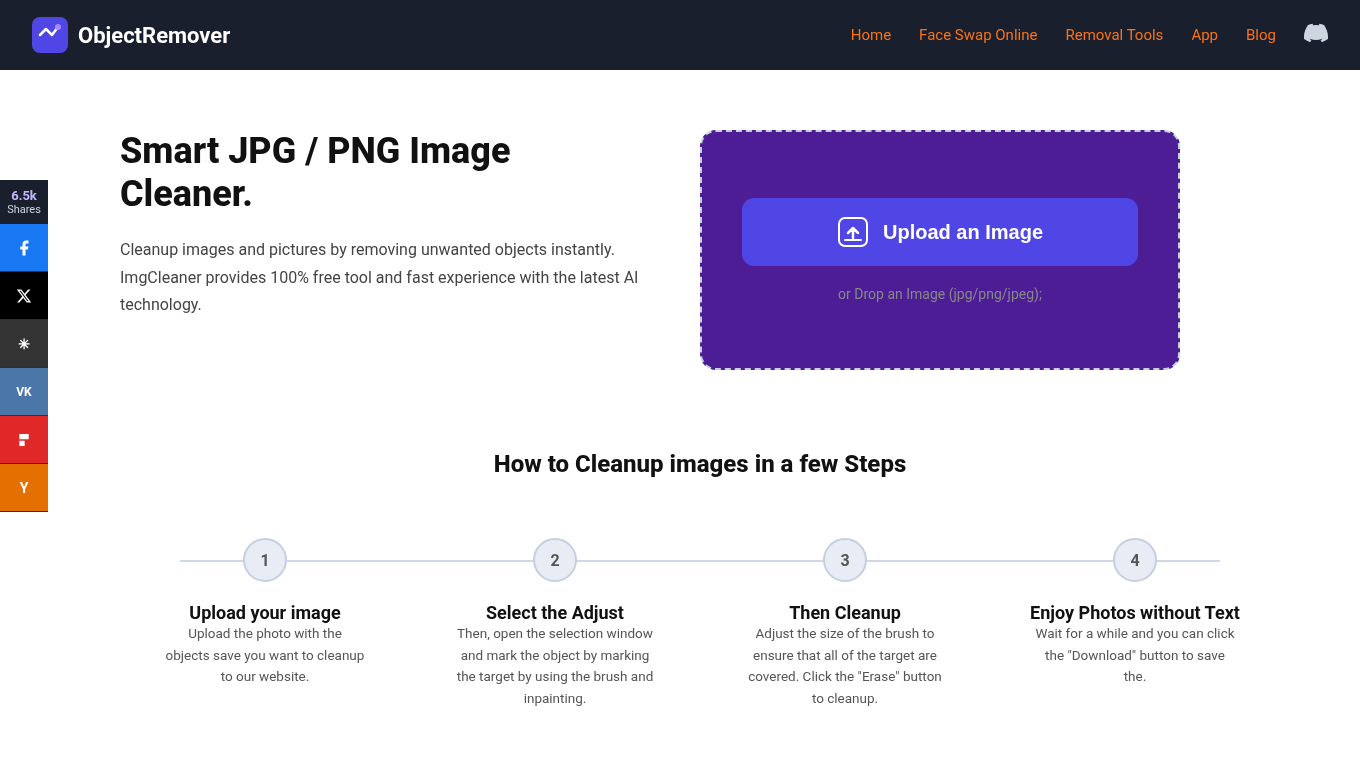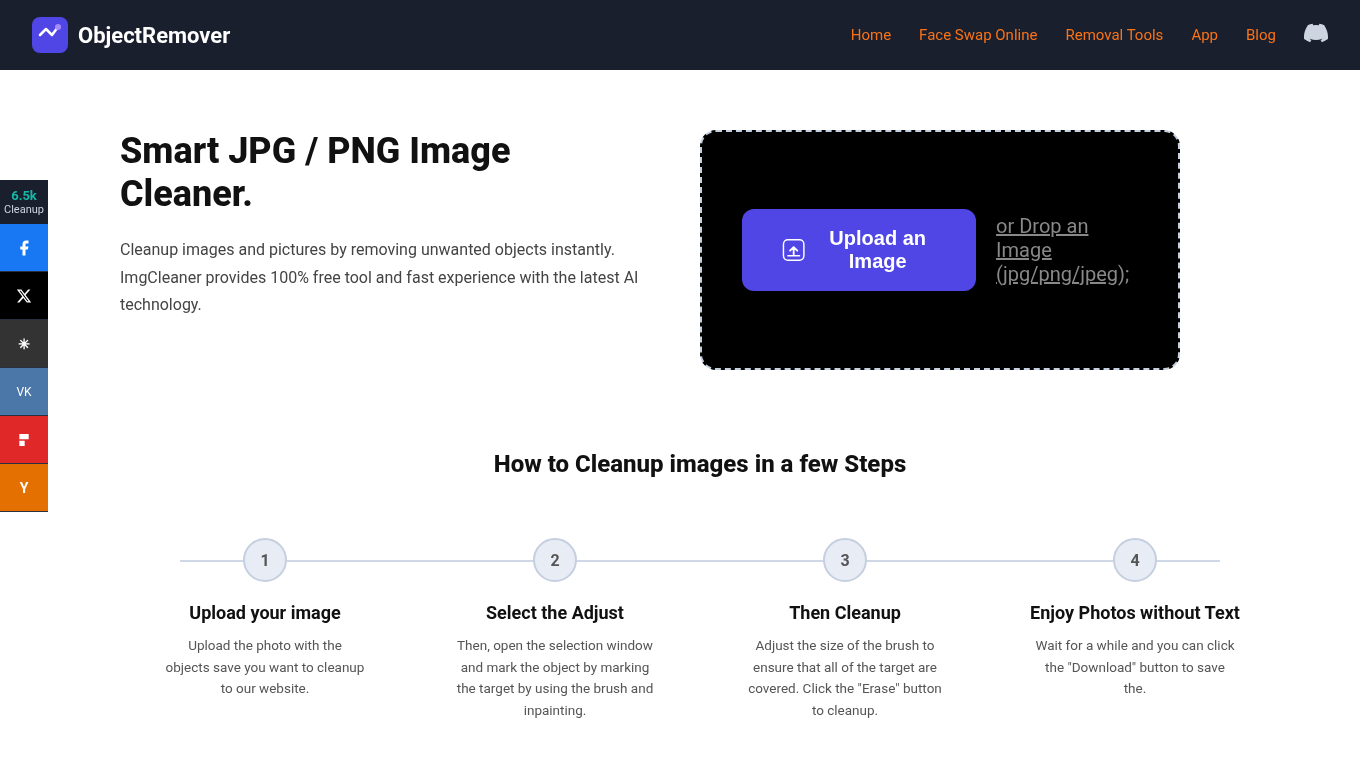--- a/index.html
+++ b/index.html
@@ -27,45 +27,45 @@
     .social-item {
       display: flex; align-items: center; justify-content: center;
       width: 48px; height: 48px; cursor: pointer;
       border-bottom: 1px solid #2a3040;
     }
     .social-count {
       display: flex; flex-direction: column; align-items: center; justify-content: center;
       width: 48px; padding: 8px 0; color: #cdd5e0; font-size: 11px;
       background: #1a1f2e;
     }
-    .social-count .num { font-weight: 700; font-size: 13px; color: #14b8a6; }
+    .social-count .num { font-weight: 700; font-size: 13px; color: #c4b5fd; }
 
     
     .main { padding: 60px 80px 60px 120px; max-width: 1360px; margin: 0 auto; }
 
     .hero { display: flex; gap: 60px; align-items: flex-start; }
     .hero-text { flex: 1; max-width: 520px; }
     .hero-title { font-size: 36px; font-weight: 800; color: #111; line-height: 1.2; margin-bottom: 20px; }
     .hero-desc { font-size: 16px; color: #444; line-height: 1.7; }
 
     .hero-upload { flex: 1; max-width: 480px; }
     .upload-box {
       border: 2px dashed #c5d0e0; border-radius: 16px;
-      background: #000000; padding: 60px 40px;
-      display: flex; align-items: center; gap: 20px;
+      background: #4c1d95; padding: 60px 40px;
+      display: flex; flex-direction: column; align-items: center; gap: 20px;
       min-height: 240px; justify-content: center;
     }
     .upload-btn {
       background: #4f46e5; color: #fff;
       border: none; border-radius: 12px;
       padding: 18px 40px; font-size: 20px; font-weight: 700;
       cursor: pointer; display: flex; align-items: center; gap: 14px;
       width: 100%; justify-content: center;
     }
-    .upload-hint { color: #888; font-size: 20px; text-decoration: underline; }
+    .upload-hint { color: #888; font-size: 14px; }
 
     
     .steps-section { margin-top: 80px; }
     .steps-title { text-align: center; font-size: 24px; font-weight: 800; color: #111; margin-bottom: 60px; }
 
     .steps-timeline {
       display: flex; align-items: flex-start; justify-content: space-between;
       gap: 0; position: relative;
     }
     .steps-line {
@@ -75,21 +75,21 @@
     .step {
       flex: 1; display: flex; flex-direction: column; align-items: center;
       text-align: center; position: relative; z-index: 1;
     }
     .step-circle {
       width: 44px; height: 44px; border-radius: 50%;
       background: #e8ecf4; color: #555; font-size: 16px; font-weight: 700;
       display: flex; align-items: center; justify-content: center;
       border: 2px solid #c5cfe0; margin-bottom: 20px;
     }
-    .step-title { font-size: 18px; font-weight: 700; color: #111; margin-bottom: 12px; }
+    .step-title { font-size: 18px; font-weight: 700; color: #111; }
     .step-desc { font-size: 13.5px; color: #555; line-height: 1.6; max-width: 200px; }
   </style>
 </head>
 <body>
 
 <nav>
   <a class="nav-logo" href="#">
     <svg class="nav-logo-icon" viewBox="0 0 36 36" fill="none">
       <rect width="36" height="36" rx="8" fill="#4f46e5"></rect>
       <path d="M8 18 L14 12 L20 18 L26 10" stroke="#fff" stroke-width="2.5" stroke-linecap="round" stroke-linejoin="round" fill="none"></path>
@@ -107,37 +107,37 @@
       <svg width="24" height="24" viewBox="0 0 24 24" fill="#cdd5e0">
           <path d="M20.317 4.37a19.791 19.791 0 0 0-4.885-1.515.074.074 0 0 0-.079.037c-.21.375-.444.864-.608 1.25a18.27 18.27 0 0 0-5.487 0 12.64 12.64 0 0 0-.617-1.25.077.077 0 0 0-.079-.037A19.736 19.736 0 0 0 3.677 4.37a.07.07 0 0 0-.032.027C.533 9.046-.32 13.58.099 18.057a.082.082 0 0 0 .031.057 19.9 19.9 0 0 0 5.993 3.03.078.078 0 0 0 .084-.028 14.09 14.09 0 0 0 1.226-1.994.076.076 0 0 0-.041-.106 13.107 13.107 0 0 1-1.872-.892.077.077 0 0 1-.008-.128 10.2 10.2 0 0 0 .372-.292.074.074 0 0 1 .077-.01c3.928 1.793 8.18 1.793 12.062 0a.074.074 0 0 1 .078.01c.12.098.246.198.373.292a.077.077 0 0 1-.006.127 12.299 12.299 0 0 1-1.873.892.077.077 0 0 0-.041.107c.36.698.772 1.362 1.225 1.993a.076.076 0 0 0 .084.028 19.839 19.839 0 0 0 6.002-3.03.077.077 0 0 0 .032-.054c.5-5.177-.838-9.674-3.549-13.66a.061.061 0 0 0-.031-.03z"></path>
         </svg>
     </span>
   </div>
 </nav>
 
 <div class="social-sidebar">
   <div class="social-count">
     <span class="num">6.5k</span>
-    <span>Cleanup</span>
+    <span>Shares</span>
   </div>
   <div class="social-item" style="background:#1877f2;">
     <svg width="18" height="18" viewBox="0 0 24 24" fill="white">
         <path d="M18 2h-3a5 5 0 0 0-5 5v3H7v4h3v8h4v-8h3l1-4h-4V7a1 1 0 0 1 1-1h3z"></path>
       </svg>
   </div>
   <div class="social-item" style="background:#000;">
     <svg width="16" height="16" viewBox="0 0 24 24" fill="white">
         <path d="M18.244 2.25h3.308l-7.227 8.26 8.502 11.24H16.17l-5.214-6.817L4.99 21.75H1.68l7.73-8.835L1.254 2.25H8.08l4.713 6.231zm-1.161 17.52h1.833L7.084 4.126H5.117z"></path>
       </svg>
   </div>
   <div class="social-item" style="background:#333;">
     <span style="color:white;font-size:14px;font-weight:700;">✳</span>
   </div>
   <div class="social-item" style="background:#4a76a8;">
-    <span style="color:white;font-size:12px;font-weight:400;">VK</span>
+    <span style="color:white;font-size:12px;font-weight:700;">VK</span>
   </div>
   <div class="social-item" style="background:#e12828;">
     <svg width="16" height="16" viewBox="0 0 24 24" fill="white">
         <path d="M5 3h14v8H5zm0 10h8v8H5z"></path>
       </svg>
   </div>
   <div class="social-item" style="background:#e37000;">
     <span style="color:white;font-size:14px;font-weight:700;">Y</span>
   </div>
 </div>

